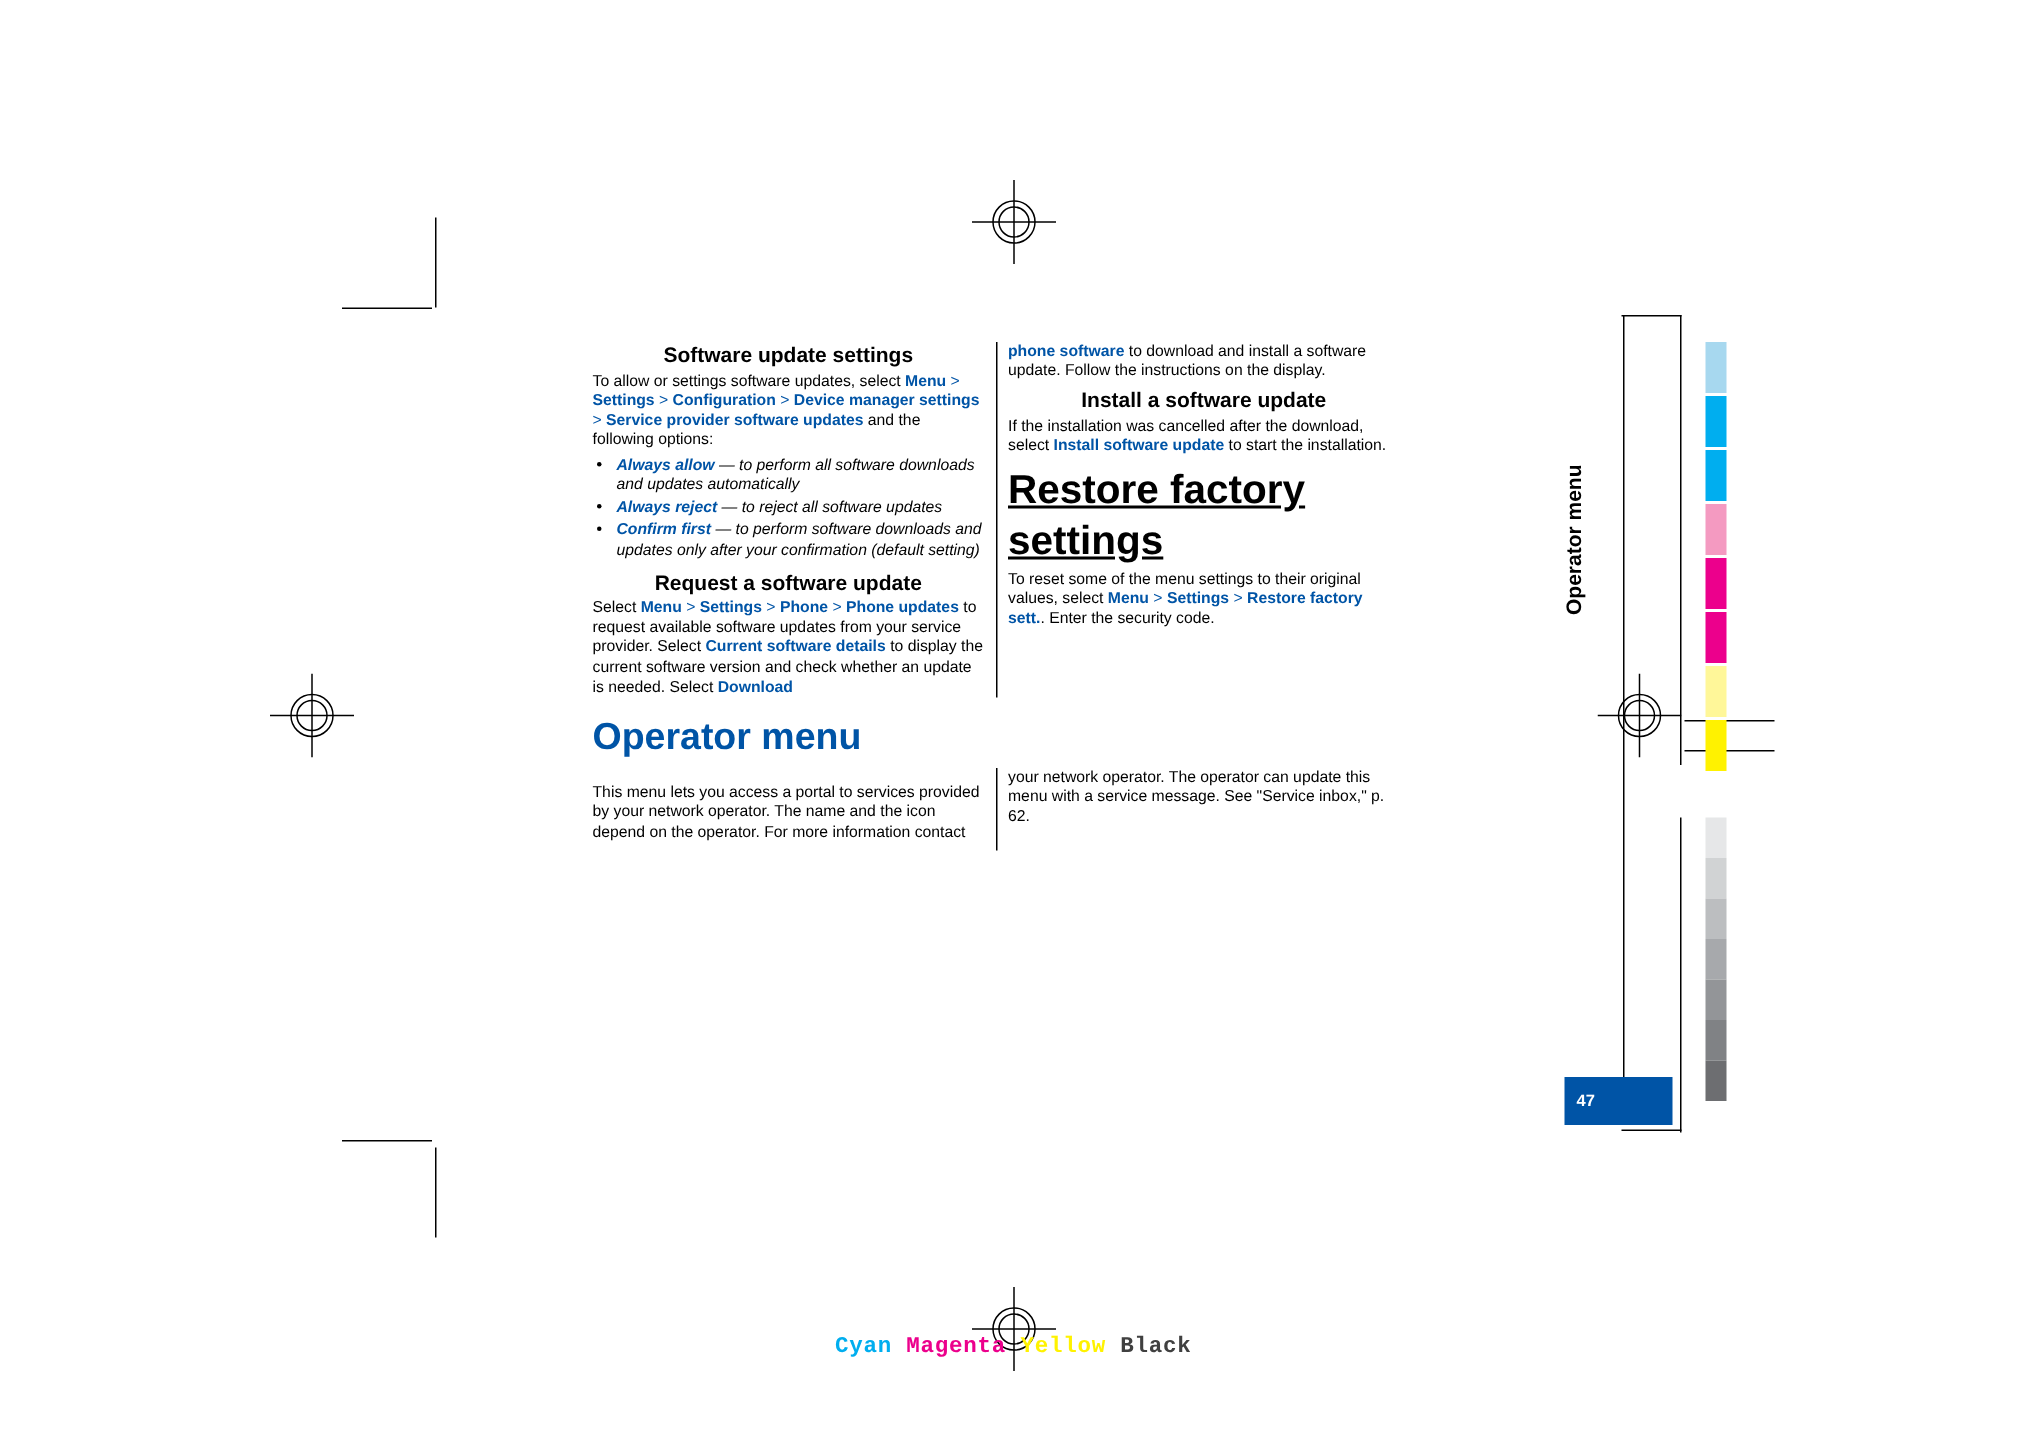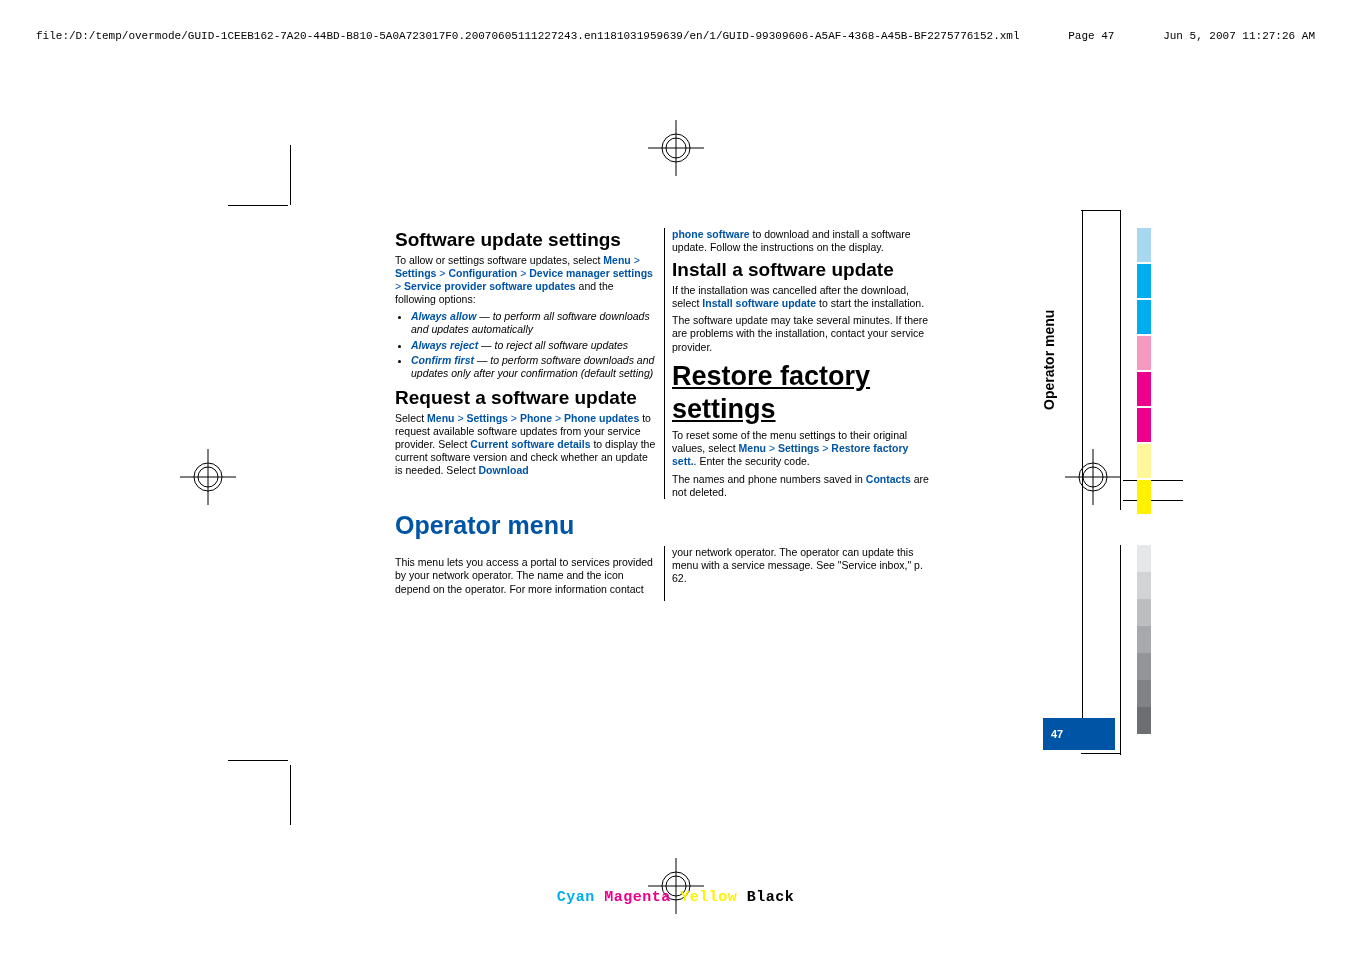--- a/index.html
+++ b/index.html
@@ -18,63 +18,58 @@
   .crop-line-h, .crop-line-v { position: absolute; background: #000; }
   .crop-tl-h { top: 205px; left: 228px; width: 60px; height: 1px; }
   .crop-tl-v { top: 145px; left: 290px; width: 1px; height: 60px; }
   .crop-bl-h { top: 760px; left: 228px; width: 60px; height: 1px; }
   .crop-bl-v { top: 765px; left: 290px; width: 1px; height: 60px; }
 
   
   .content { position: absolute; top: 228px; left: 395px; width: 538px; }
   .cols { column-count: 2; column-gap: 16px; column-rule: 1px solid #000; font-size: 10.5px; line-height: 1.25; }
   .cols p, .cols ul { margin: 0 0 4px 0; }
-  h3 { font-size: 19px; font-weight: bold; margin: 0 0 2px 0; }
+  h3 { font-size: 14px; font-weight: bold; margin: 0 0 2px 0; text-align: center; }
   h2 { font-size: 27px; font-weight: bold; margin: 6px 0 2px 0; text-decoration: underline; }
   h1 { color: #0054a6; font-size: 25px; font-weight: bold; margin: 12px 0 6px 0; }
   .blue { color: #0054a6; font-weight: bold; }
   .gt { color: #0054a6; font-weight: normal; }
   ul.b { list-style: disc; padding-left: 16px; margin: 2px 0 6px 0; font-style: italic; }
   ul.b li { margin-bottom: 2px; }
   .below-cols { column-count: 2; column-gap: 16px; column-rule: 1px solid #000; font-size: 10.5px; line-height: 1.25; margin-top: 6px;}
   .keep { break-inside: avoid; page-break-inside: avoid; }
 
   
   .side-tab { position: absolute; top: 230px; right: 295px; width: 15px; height: 180px; font-weight: bold; font-size: 14px; writing-mode: vertical-rl; transform: rotate(180deg); text-align: left; }
   .pgnum-box { position: absolute; top: 718px; right: 236px; width: 72px; height: 32px; background: #0054a6; color: #fff; font-weight: bold; font-size: 11px; display: flex; align-items: center; justify-content: flex-start; padding-left: 8px; box-sizing: border-box; }
   .colorbars-top { position: absolute; top: 228px; right: 200px; width: 14px; }
   .colorbars-top div { height: 34px; margin-bottom: 2px; }
   .colorbars-bottom { position: absolute; top: 545px; right: 200px; width: 14px; }
   .colorbars-bottom div { height: 27px; margin-bottom: 0; }
 
   
   .cmyk { position: absolute; bottom: 48px; left: 50%; transform: translateX(-50%); font-family: "Courier New", monospace; font-weight: bold; font-size: 15px; letter-spacing: 0.5px; }
-  .cmyk .c { color: #00aeef; } .cmyk .m { color: #ec008c; } .cmyk .y { color: #fff200; } .cmyk .k { color: #000000; margin-top: 25px; }
+  .cmyk .c { color: #00aeef; } .cmyk .m { color: #ec008c; } .cmyk .y { color: #fff200; } .cmyk .k { color: #404040; margin-top: 25px; }
 
   
   .rule-r1 { position: absolute; top: 210px; right: 230px; width: 1px; height: 300px; background: #000; }
   .rule-r1b { position: absolute; top: 545px; right: 230px; width: 1px; height: 210px; background: #000; }
   .rule-r-inner { position: absolute; top: 210px; right: 268px; width: 1px; height: 540px; background: #000; }
   .rule-top-r { position: absolute; top: 210px; right: 230px; width: 40px; height: 1px; background: #000; }
   .rule-bot-r { position: absolute; top: 753px; right: 230px; width: 40px; height: 1px; background: #000; }
 
   
   .hline-right-cut-top { position: absolute; top: 480px; right: 168px; width: 60px; height: 1px; background: #000; }
   .hline-right-cut-bot { position: absolute; top: 500px; right: 168px; width: 60px; height: 1px; background: #000; }
 </style>
 </head>
 <body>
 
 <div class="page">
 
-  <div class="hdr">
-    <span>file:/D:/temp/overmode/GUID-1CEEB162-7A20-44BD-B810-5A0A723017F0.20070605111227243.en1181031959639/en/1/GUID-99309606-A5AF-4368-A45B-BF2275776152.xml</span>
-    <span>Page  47</span>
-    <span>Jun 5, 2007 11:27:26 AM</span>
-  </div>
 
   <div class="reg-top reg-mark">
     <svg width="56" height="56">
         <line x1="28" y1="0" x2="28" y2="56" stroke="#000"></line>
         <line x1="0" y1="28" x2="56" y2="28" stroke="#000"></line>
         <circle cx="28" cy="28" r="10" fill="none" stroke="#000"></circle>
         <circle cx="28" cy="28" r="14" fill="none" stroke="#000"></circle>
       </svg>
   </div>
   <div class="reg-bottom reg-mark">
@@ -146,32 +141,28 @@
 
       <p>
         <span class="blue">phone software</span><span> to download and install a software update. Follow the instructions on the display.</span>
       </p>
 
       <div class="keep">
         <h3>Install a software update</h3>
         <p>
           <span>If the installation was cancelled after the download, select </span><span class="blue">Install software update</span><span> to start the installation.</span>
         </p>
-        <p>The software update may take several minutes. If there are problems with the installation, contact your service provider.</p>
       </div>
 
       <div class="keep">
         <h2>Restore factory settings</h2>
         <p>
           <span>To reset some of the menu settings to their original values, select </span><span class="blue">Menu</span> <span class="gt">&gt;</span>
           <span class="blue">Settings</span> <span class="gt">&gt;</span>
           <span class="blue">Restore factory sett.</span><span>. Enter the security code.</span>
-        </p>
-        <p>
-          <span>The names and phone numbers saved in </span><span class="blue">Contacts</span><span> are not deleted.</span>
         </p>
       </div>
     </div>
 
     <h1>Operator menu</h1>
     <div class="below-cols">
       <p>This menu lets you access a portal to services provided by your network operator. The name and the icon depend on the operator. For more information contact</p>
       <p>your network operator. The operator can update this menu with a service message. See "Service inbox," p. 62.</p>
     </div>
   </div>

